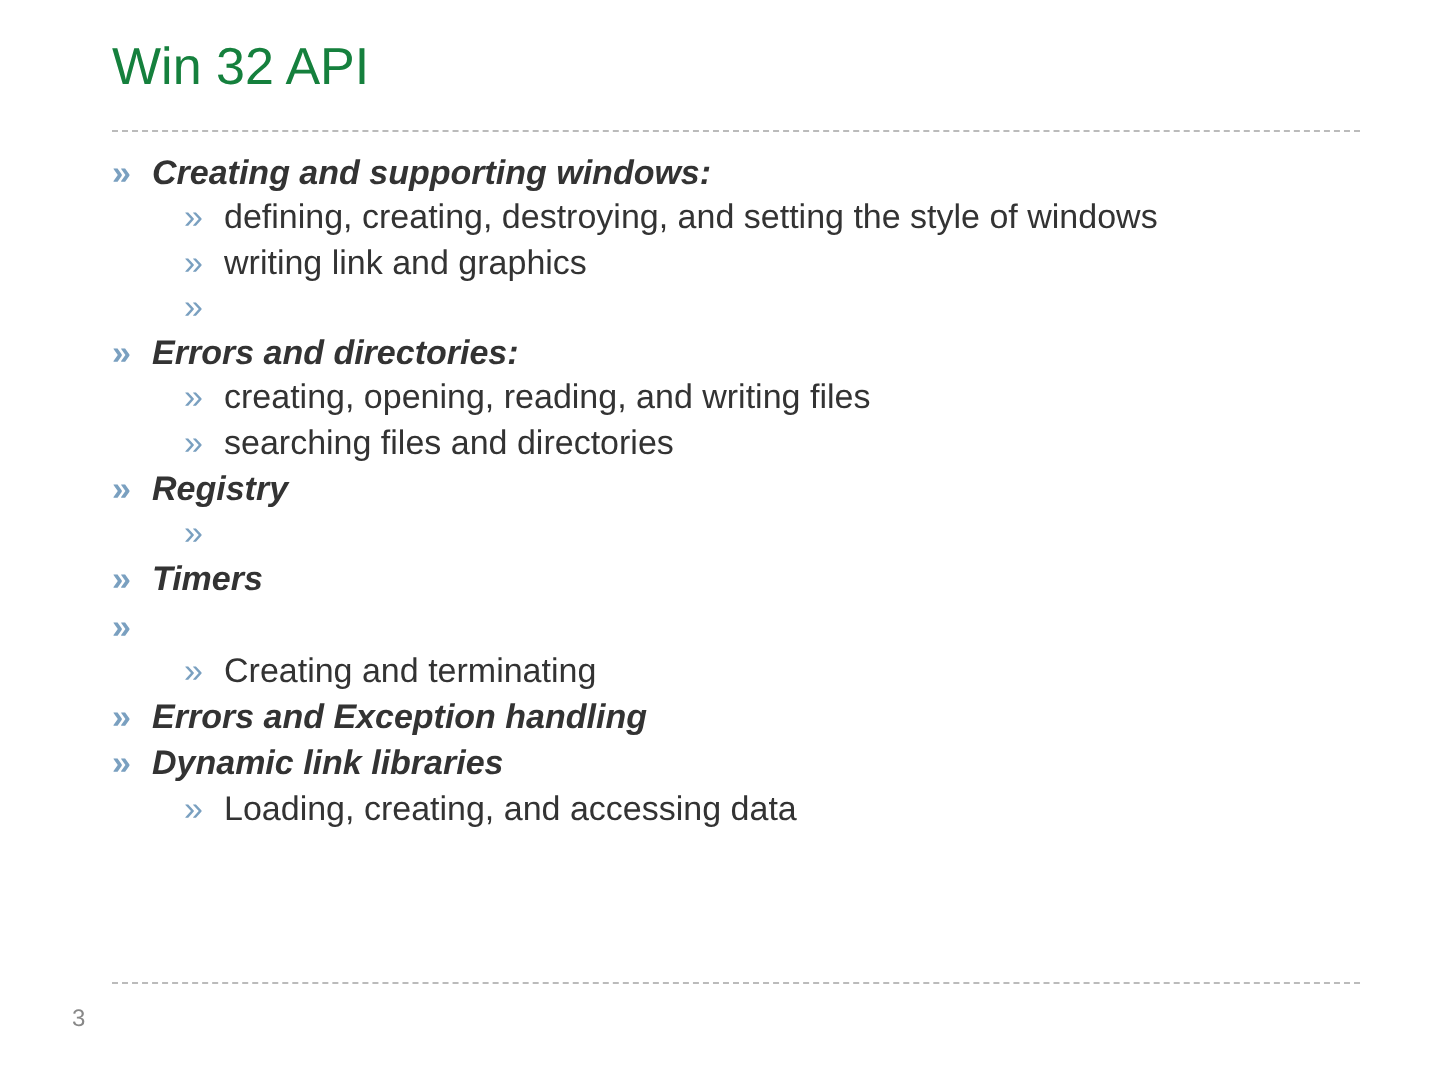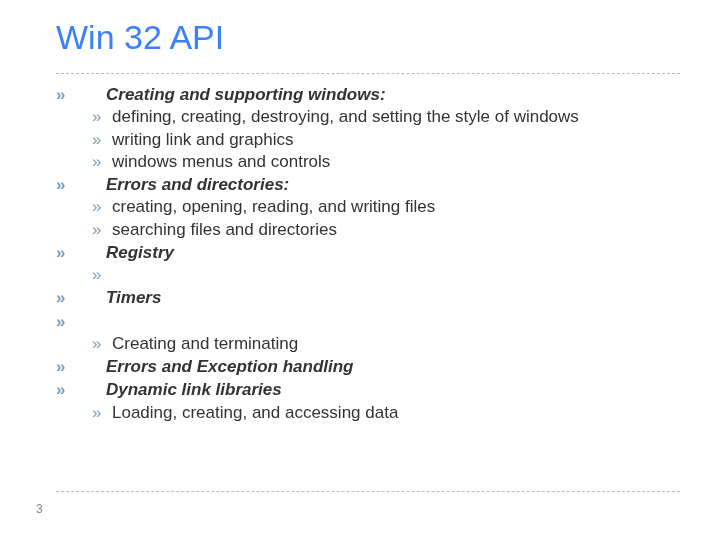--- a/index.html
+++ b/index.html
@@ -13,22 +13,22 @@
     position: relative;
     overflow: hidden;
   }
   .slide {
     padding: 18px 40px 0 56px;
     box-sizing: border-box;
     width: 100%;
     height: 100%;
   }
   .title {
-    font-size: 34px;
-    color: #3b82f6;
+    font-size: 26px;
+    color: #15803d;
     margin: 0 0 16px 0;
     font-weight: normal;
   }
   .hr {
     border: none;
     border-top: 1px dashed #bbb;
     margin: 0 0 10px 0;
   }
   .hr-bottom {
     border: none;
@@ -49,21 +49,20 @@
   .l1 .bullet {
     width: 20px;
     flex-shrink: 0;
     color: #7aa0c0;
     font-weight: bold;
   }
   .l1 .text {
     font-weight: bold;
     font-style: italic;
     color: #333;
-    margin-left: 30px;
   }
   .l2 {
     display: flex;
     margin: 1px 0 0 36px;
   }
   .l2 .bullet {
     width: 20px;
     flex-shrink: 0;
     color: #7aa0c0;
   }
@@ -94,21 +93,20 @@
     <div class="l2">
       <span class="bullet">»</span>
       <span class="text">defining, creating, destroying, and setting the style of windows</span>
     </div>
     <div class="l2">
       <span class="bullet">»</span>
       <span class="text">writing link and graphics</span>
     </div>
     <div class="l2">
       <span class="bullet">»</span>
-      <span class="text">windows menus and controls</span>
     </div>
 
     <div class="l1">
       <span class="bullet">»</span>
       <span class="text">Errors and directories:</span>
     </div>
     <div class="l2">
       <span class="bullet">»</span>
       <span class="text">creating, opening, reading, and writing files</span>
     </div>

